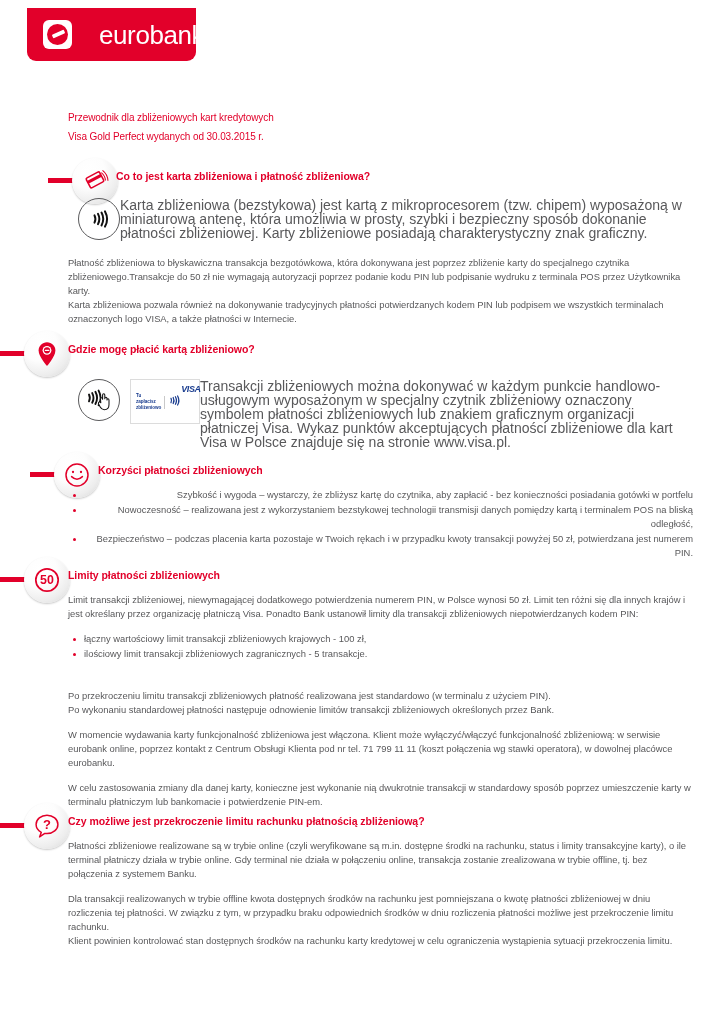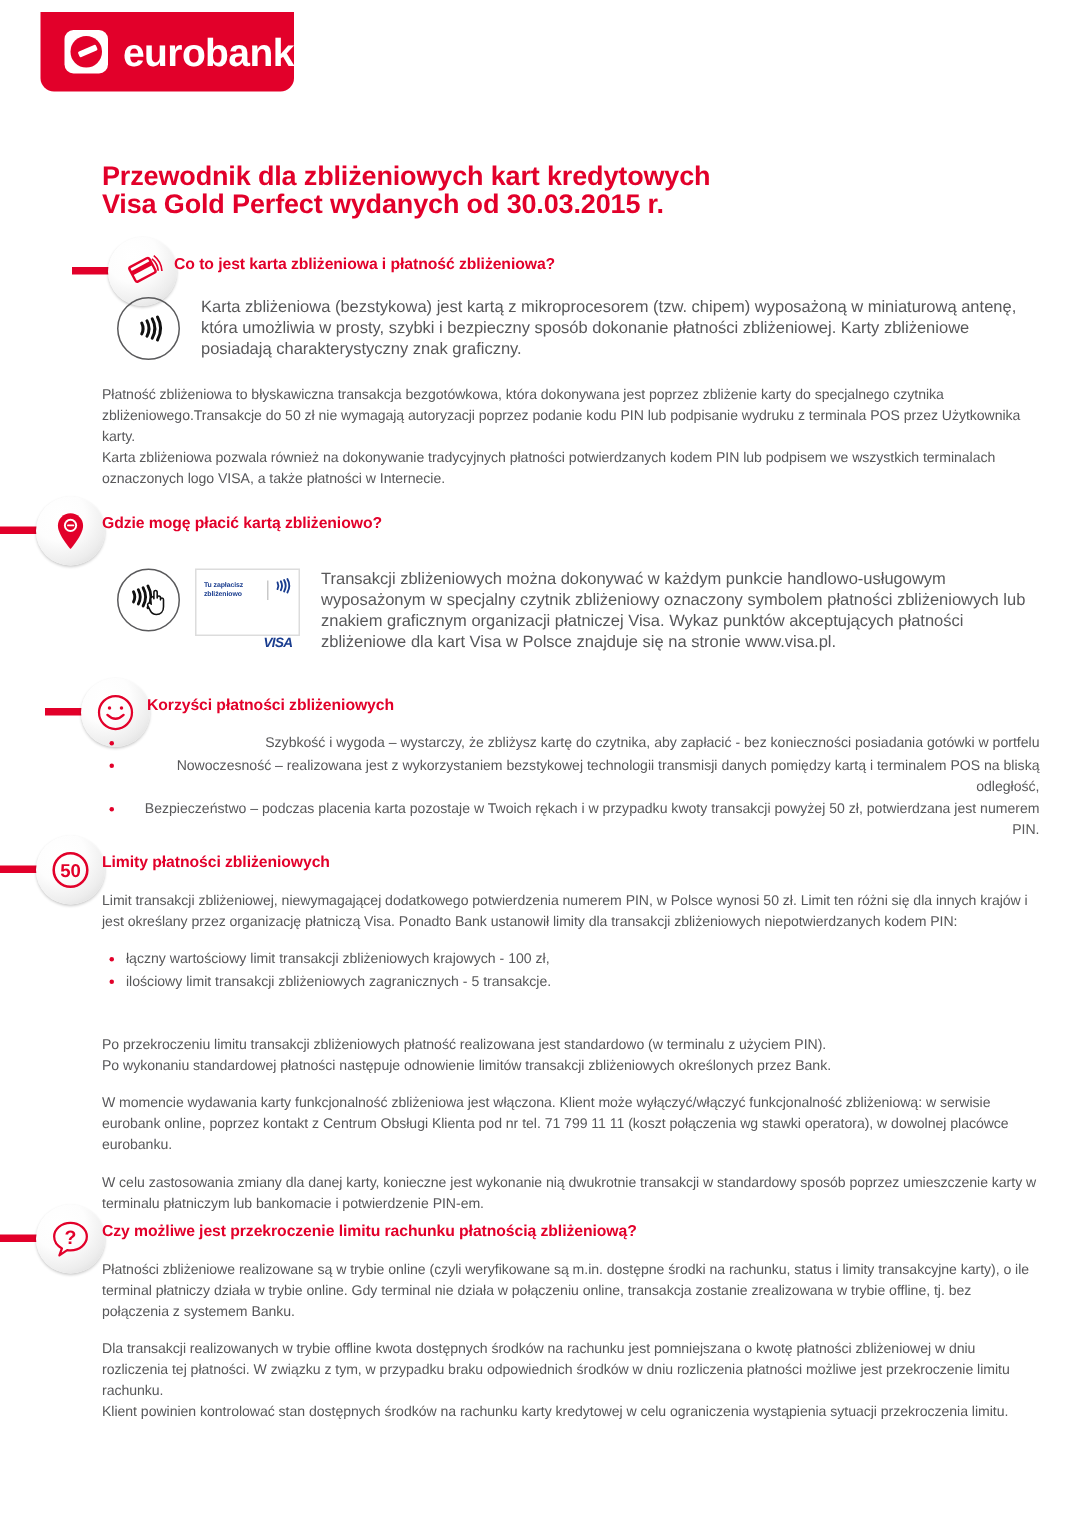--- a/index.html
+++ b/index.html
@@ -52,34 +52,34 @@
     position: absolute;
     left: 9px; top: 12px;
     width: 13px; height: 4px;
     background: #ffffff;
     transform: rotate(-24deg);
     border-radius: 1px;
   }
   .logo-word {
     color: #ffffff;
     font-size: 26px;
-    font-weight: bold;
+    font-weight: normal;
     letter-spacing: -0.4px;
-    margin-left: 10px;
+    margin-left: 27px;
     line-height: 1;
   }
 
   
   .page-title {
     position: absolute;
     left: 68px;
     top: 108px;
     color: #e2002a;
-    font-size: 18px;
-    font-weight: bold;
+    font-size: 10px;
+    font-weight: normal;
     line-height: 19px;
     letter-spacing: -0.1px;
   }
 
   
   .section {
     position: absolute;
     left: 0;
     width: 725px;
   }
@@ -180,24 +180,23 @@
 
   
   .visa-sticker {
     width: 70px;
     height: 45px;
     background: #ffffff;
     border: 1px solid #dcdcdc;
     box-sizing: border-box;
     padding: 4px 4px 3px 5px;
     display: flex;
-    flex-direction: column;
+    flex-direction: row;
     justify-content: space-between;
     flex: 0 0 auto;
-    gap: 21px;
   }
   .sticker-top {
     display: flex;
     align-items: center;
   }
   .sticker-txt {
     color: #1a3d8f;
     font-size: 4.6px;
     font-weight: bold;
     line-height: 6px;
@@ -214,24 +213,23 @@
     text-align: right;
     color: #1a3d8f;
     font-size: 9px;
     font-weight: bold;
     font-style: italic;
     letter-spacing: -0.4px;
     line-height: 10px;
   }
 
   .fig-text {
-    font-size: 11px;
+    font-size: 14px;
     line-height: 14px;
     color: #58585a;
-    margin-left: 14px;
   }
 </style>
 </head>
 <body>
 
 <div class="logo-block">
   <div class="logo-mark"></div>
   <div class="logo-word">eurobank</div>
 </div>
 

